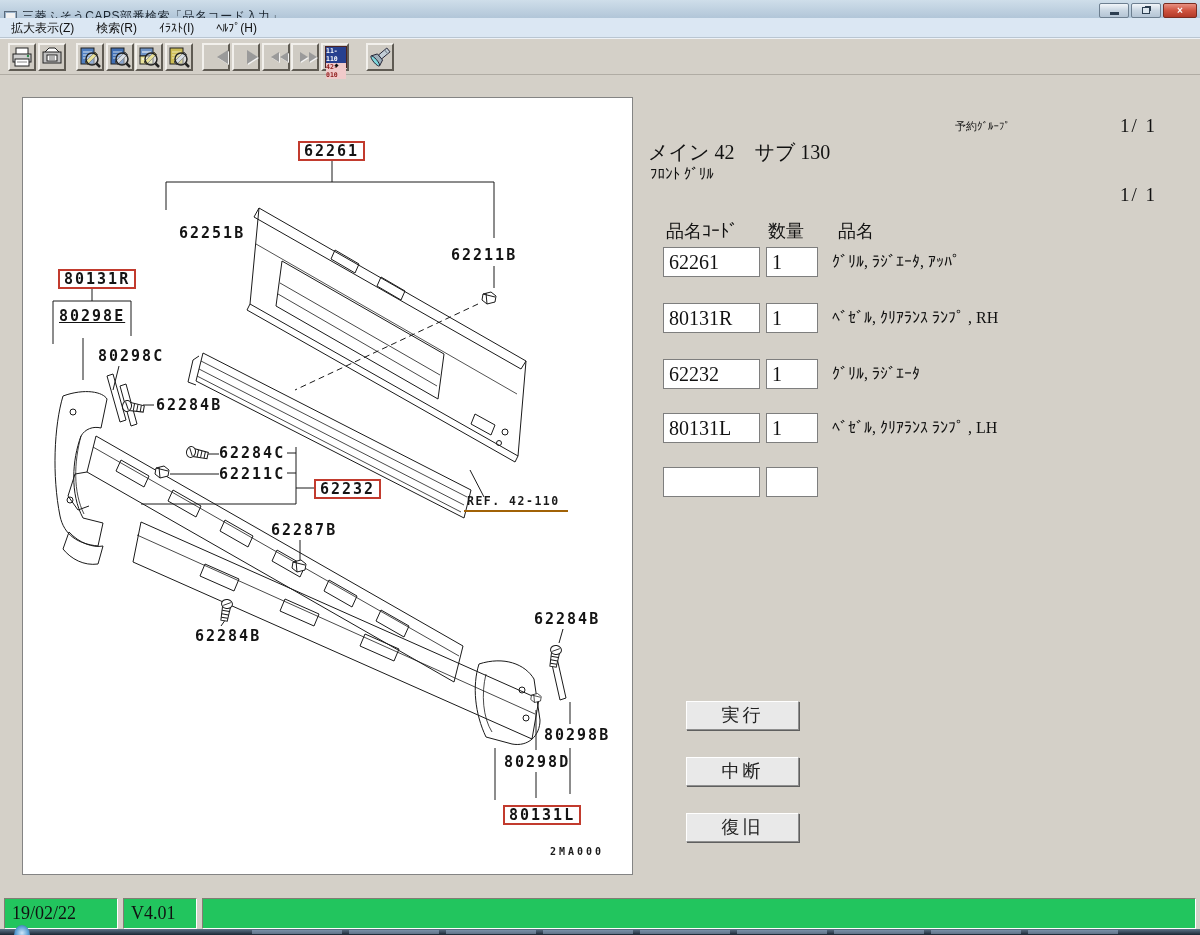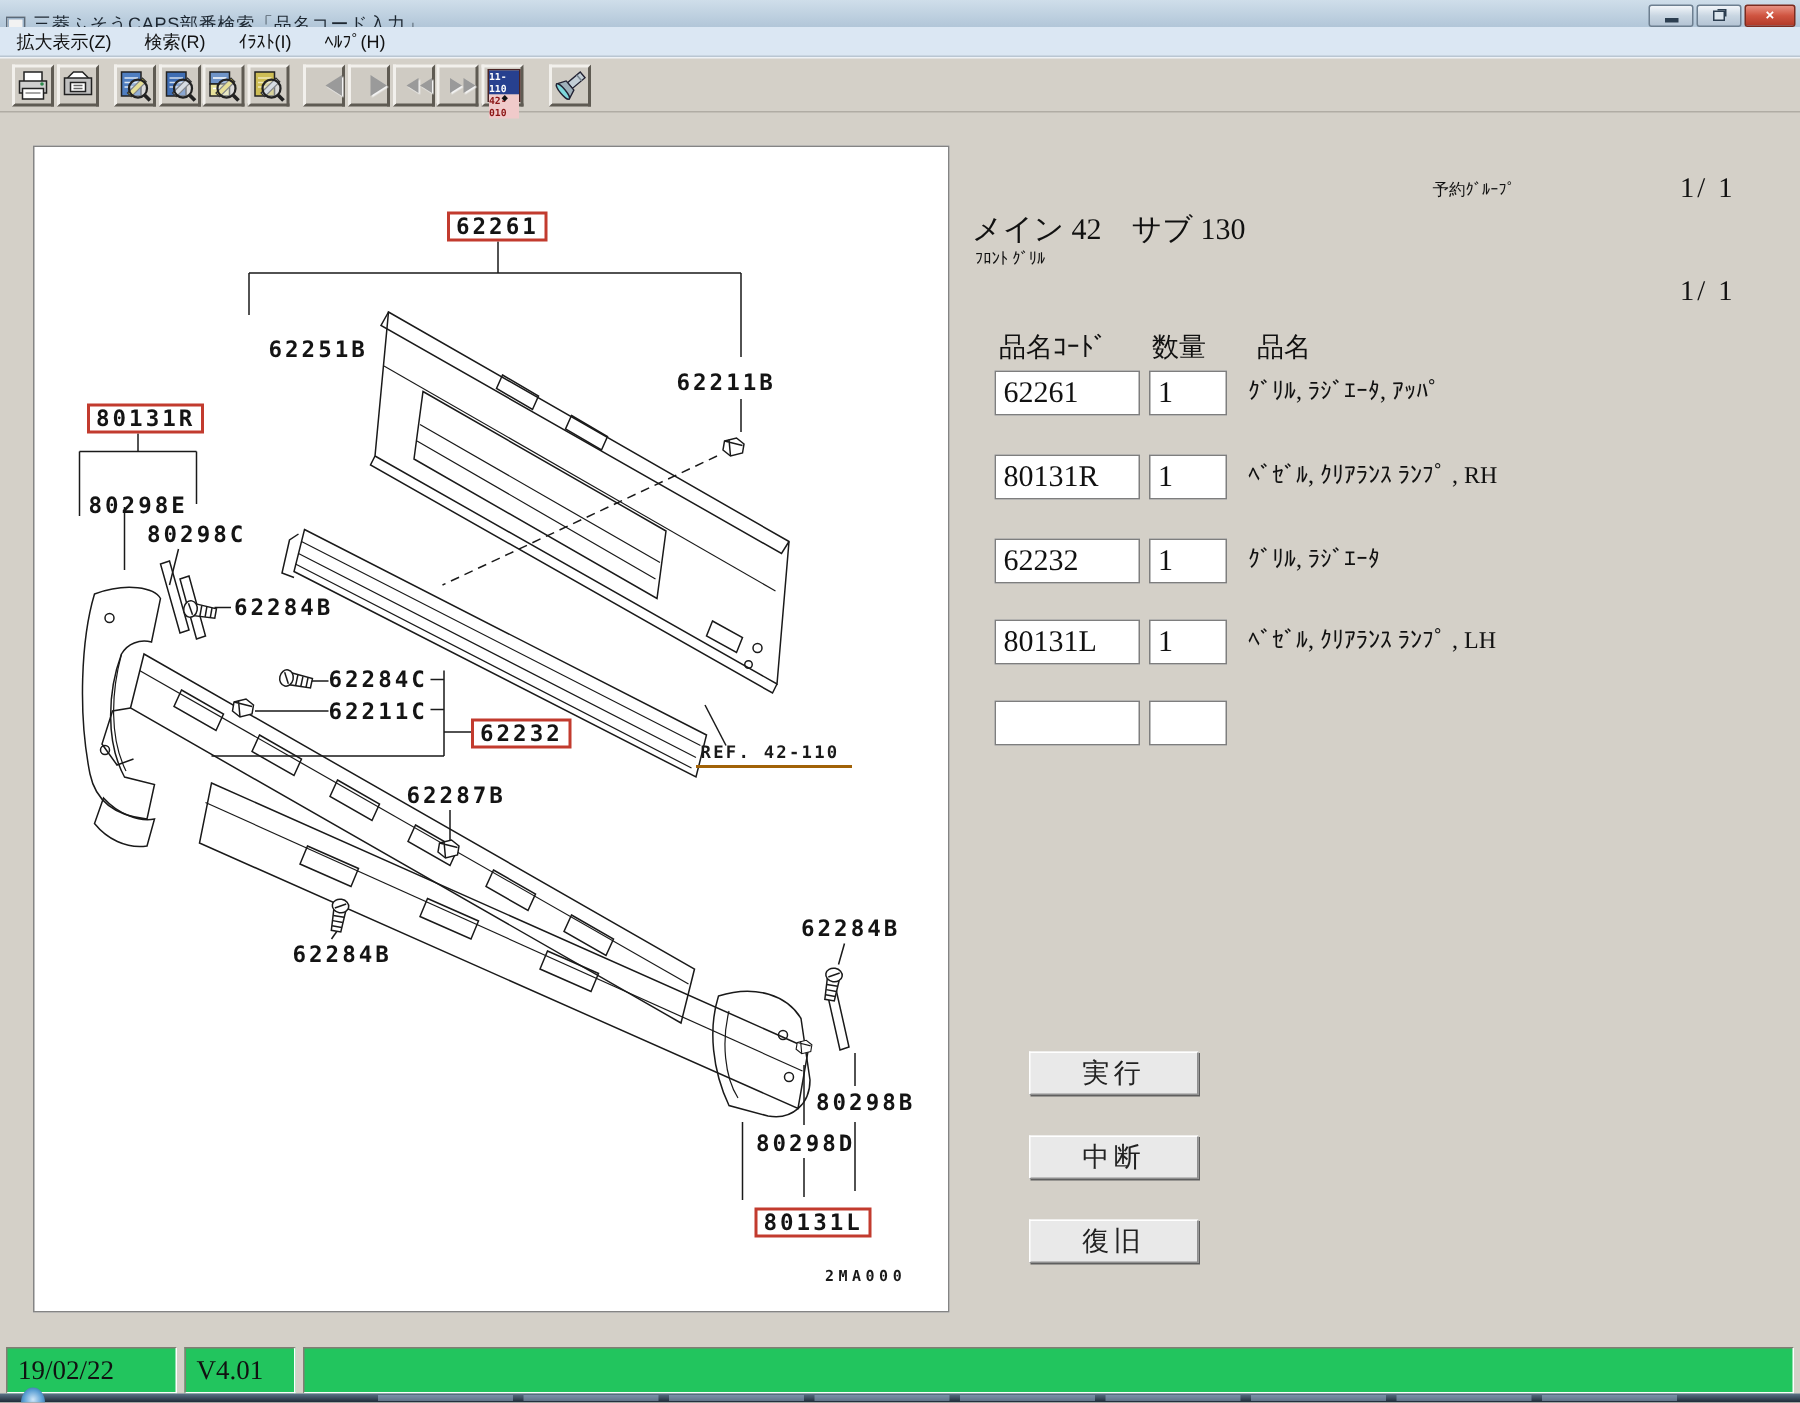--- a/index.html
+++ b/index.html
@@ -57,21 +57,21 @@
   .ref-label { position:absolute; left:441px; top:396px; font:bold 11.5px "DejaVu Sans Mono", monospace;
     letter-spacing:1.5px; color:#1a1a1a; border-bottom:2px solid #a16207; padding:0 8px 2px 3px; }
   .drawing-code { position:absolute; left:527px; top:748px; font:bold 10px "DejaVu Sans Mono", monospace;
     letter-spacing:3px; color:#1a1a1a; }
 
   
   .jp { font-family:"Liberation Serif","DejaVu Serif",serif; color:#111; }
   .reserved-label { position:absolute; left:955px; top:119px; font-size:11px; }
   .reserved-page  { position:absolute; left:1120px; top:115px; font-size:19px; letter-spacing:2px; }
   .main-sub  { position:absolute; left:648px; top:139px; font-size:20px; }
-  .subtitle  { position:absolute; left:650px; top:166px; font-size:11px; }
+  .subtitle  { position:absolute; left:650px; top:166px; font-size:15px; }
   .page2     { position:absolute; left:1120px; top:184px; font-size:19px; letter-spacing:2px; }
   .th { position:absolute; top:219px; font-size:18px; }
   .th.c1 { left:666px; } .th.c2 { left:768px; } .th.c3 { left:838px; }
   .field { position:absolute; background:#fff; border:1px solid #7e7e7e; height:30px;
     font-family:"Liberation Serif","DejaVu Serif",serif; font-size:20px; color:#111;
     line-height:28px; padding-left:5px; }
   .field.code { left:663px; width:97px; }
   .field.qty  { left:766px; width:52px; }
   .pname { position:absolute; left:832px; font-size:16px; line-height:30px; white-space:nowrap;text-align:right; }
   .action-btn { position:absolute; left:686px; width:113px; height:29px; background:#e9e9e9;
@@ -308,21 +308,21 @@
       <use href="#clip" transform="translate(513,600) scale(0.75)"></use>
     </g>
   </svg>
   <div id="label-layer">
       <div class="part-label boxed" style="left: 275px; top: 43px;">62261</div>
       <div class="part-label boxed" style="left: 35px; top: 171px;">80131R</div>
       <div class="part-label boxed" style="left: 291px; top: 381px;">62232</div>
       <div class="part-label boxed" style="left: 480px; top: 707px;">80131L</div>
       <div class="part-label" style="left: 156px; top: 127px;">62251B</div>
       <div class="part-label" style="left: 428px; top: 149px;">62211B</div>
-      <div class="part-label" style="left: 36px; top: 231px;">80298E</div>
+      <div class="part-label" style="left: 36px; top: 210px; text-decoration: underline;">80298E</div>
       <div class="part-label" style="left: 75px; top: 250px;">80298C</div>
       <div class="part-label" style="left: 133px; top: 299px;">62284B</div>
       <div class="part-label" style="left: 196px; top: 347px;">62284C</div>
       <div class="part-label" style="left: 196px; top: 368px;">62211C</div>
       <div class="part-label" style="left: 248px; top: 424px;">62287B</div>
       <div class="part-label" style="left: 172px; top: 530px;">62284B</div>
       <div class="part-label" style="left: 511px; top: 513px;">62284B</div>
       <div class="part-label" style="left: 521px; top: 629px;">80298B</div>
       <div class="part-label" style="left: 481px; top: 656px;">80298D</div>
     </div>

